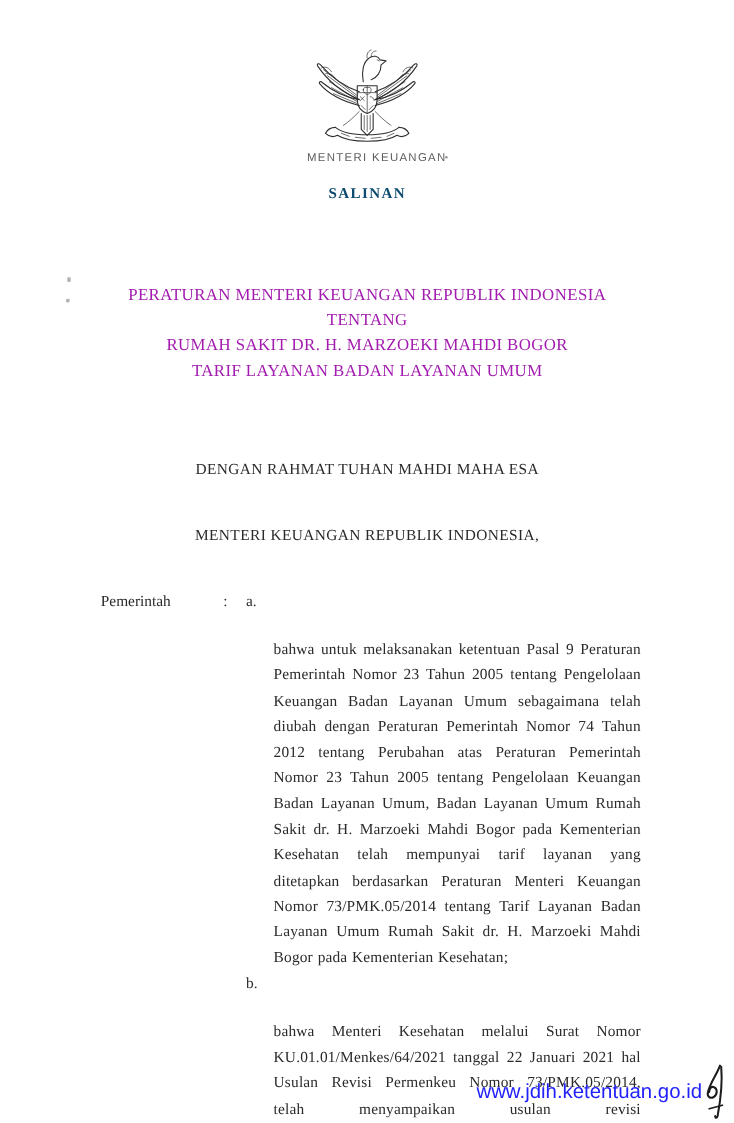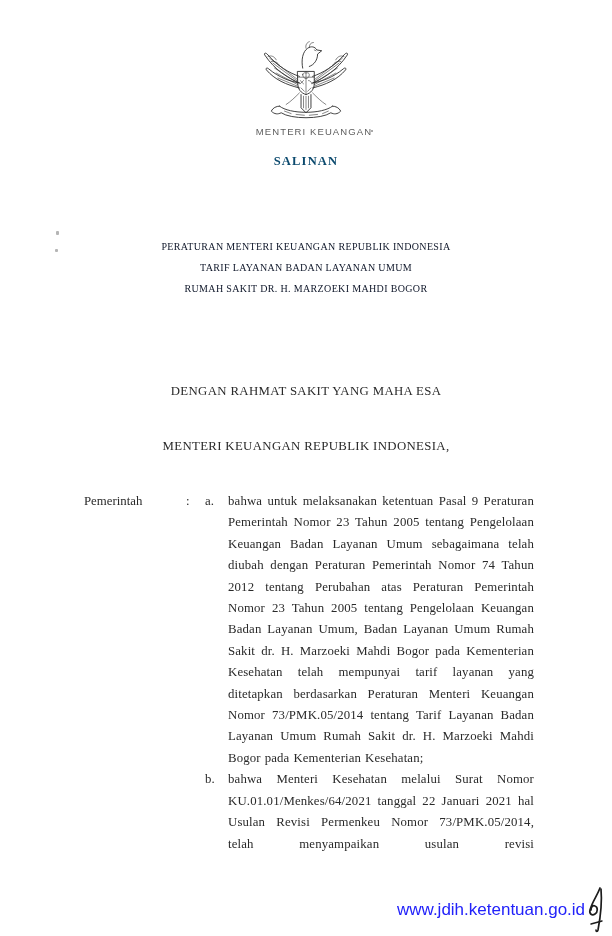--- a/index.html
+++ b/index.html
@@ -30,23 +30,23 @@
     text-align:center;
     font-weight:bold;
     font-size:12.5px;
     letter-spacing:1.2px;
     color:#0c4a6e;
   }
   
   .title-block {
     position:absolute; top:236px; left:0; right:0;
     text-align:center;
-    font-size:10px; line-height:21px;
+    font-size:14px; line-height:21px;
     letter-spacing:0.35px;
-    color:#0f172a;
+    color:#a21caf;
   }
   .nomor-gap { display:inline-block; width:37px; }
   
   .invocation {
     position:absolute; top:384px; left:0; right:0;
     text-align:center; font-size:12.8px; letter-spacing:0.35px; color:#2a2a2a;
   }
   .issuer {
     position:absolute; top:427px; left:0; right:0;
     text-align:center; font-size:12.8px; letter-spacing:0.35px; color:#2a2a2a;margin-top:12px;
@@ -61,20 +61,21 @@
   .c-label { width:102px; flex:0 0 102px; }
   .c-colon { width:19px; flex:0 0 19px; }
   .c-items { width:329px; flex:0 0 329px; }
   .c-item { display:flex; align-items:flex-start; }
   .c-letter { width:23px; flex:0 0 23px; }
   .c-text {
     width:306px; flex:0 0 306px;
     text-align:justify;
     letter-spacing:0.15px;
     word-spacing:0.6px;
+    margin-top:40px;
   }
   .c-text.continued { text-align-last:justify; }
   
   .jdih-url {
     position:absolute; top:900px; left:397px;
     font-family:"Liberation Sans", sans-serif;
     font-size:17px;
     text-decoration:none;
     cursor:pointer;
   }
@@ -143,25 +144,26 @@
 
   <div class="ministry">
     <div>MENTERI KEUANGAN</div>
   </div>
   <div class="speck s3"></div>
 
   <div class="salinan">SALINAN</div>
 
   <div class="title-block">
     <div>PERATURAN MENTERI KEUANGAN REPUBLIK INDONESIA</div>
+    <div>TENTANG</div>
+    <div>RUMAH SAKIT DR. H. MARZOEKI MAHDI BOGOR</div>
     <div>TARIF LAYANAN BADAN LAYANAN UMUM</div>
-    <div>RUMAH SAKIT DR. H. MARZOEKI MAHDI BOGOR</div>
   </div>
 
-  <div class="invocation">DENGAN RAHMAT SAKIT YANG MAHA ESA</div>
+  <div class="invocation">DENGAN RAHMAT TUHAN MAHDI MAHA ESA</div>
   <div class="issuer">MENTERI KEUANGAN REPUBLIK INDONESIA,</div>
 
   <div class="consider">
     <div class="c-label">Pemerintah</div>
     <div class="c-colon">:</div>
     <div class="c-items">
       <div class="c-item">
         <div class="c-letter">a.</div>
         <div class="c-text">bahwa untuk melaksanakan ketentuan Pasal 9 Peraturan Pemerintah Nomor 23 Tahun 2005 tentang Pengelolaan Keuangan Badan Layanan Umum sebagaimana telah diubah dengan Peraturan Pemerintah Nomor 74 Tahun 2012 tentang Perubahan atas Peraturan Pemerintah Nomor 23 Tahun 2005 tentang Pengelolaan Keuangan Badan Layanan Umum, Badan Layanan Umum Rumah Sakit dr. H. Marzoeki Mahdi Bogor pada Kementerian Kesehatan telah mempunyai tarif layanan yang ditetapkan berdasarkan Peraturan Menteri Keuangan Nomor 73/PMK.05/2014 tentang Tarif Layanan Badan Layanan Umum Rumah Sakit dr. H. Marzoeki Mahdi Bogor pada Kementerian Kesehatan;</div>
       </div>

